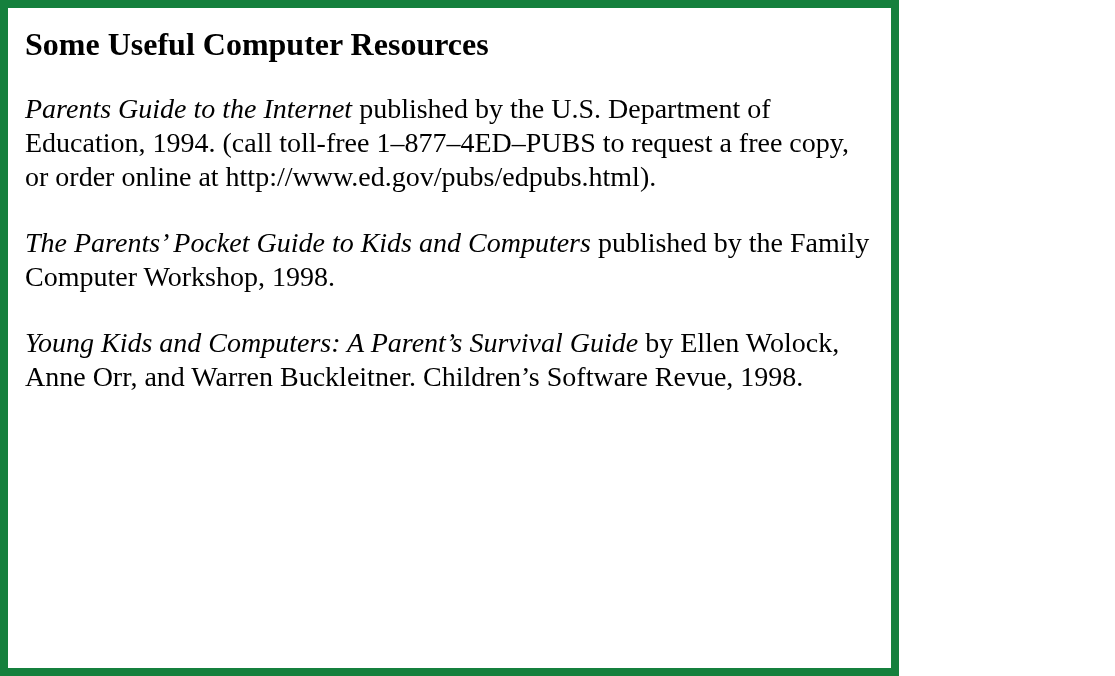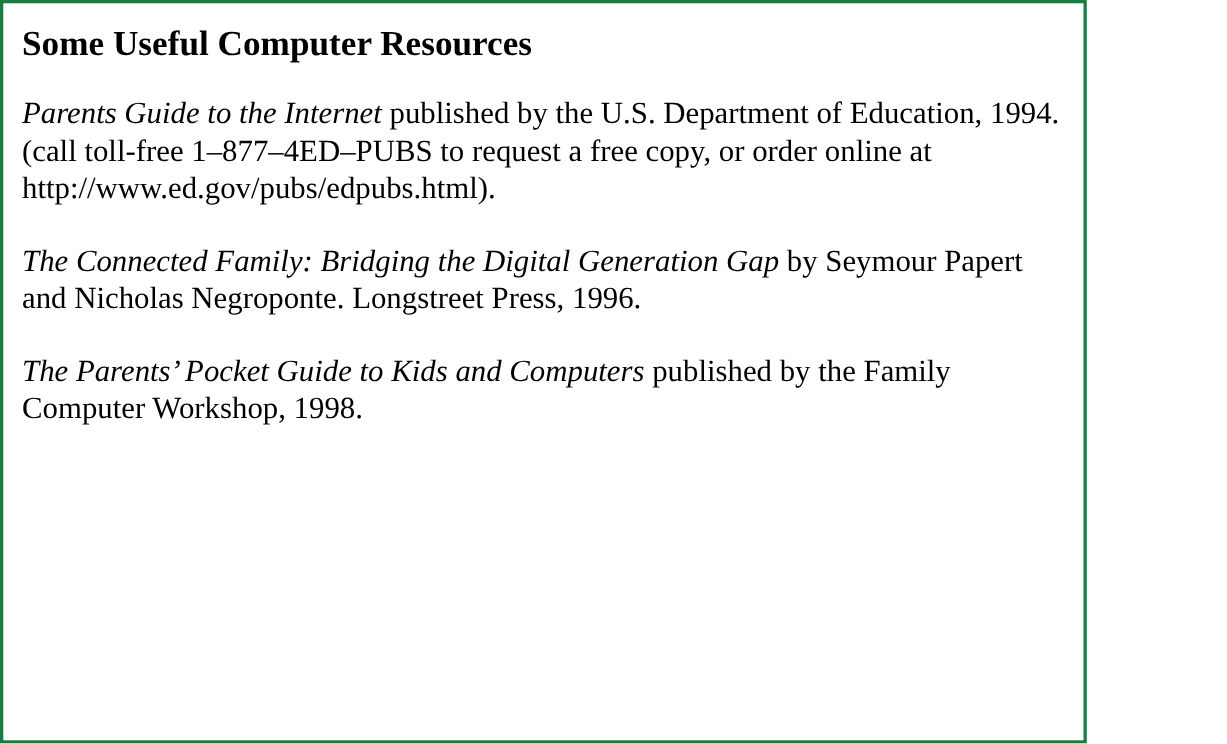--- a/index.html
+++ b/index.html
@@ -9,23 +9,23 @@
   }
   body {
     width: 1115px;
     height: 676px;
     font-family: "Liberation Serif", "DejaVu Serif", serif;
     color: #000000;
     overflow: hidden;
   }
   .box {
     box-sizing: border-box;
-    width: 988px;
+    width: 899px;
     height: 676px;
-    border: 3px solid #15803d;
+    border: 8px solid #15803d;
     padding: 16px 20px 0 17px;
   }
   .box h1 {
     margin: 0;
     font-size: 32px;
     line-height: 40px;
     font-weight: bold;
     letter-spacing: 0px;
   }
   .box p {
@@ -41,18 +41,18 @@
   }
 </style>
 </head>
 <body>
 
 <div class="box">
   <h1>Some Useful Computer Resources</h1>
 
   <p><em>Parents Guide to the Internet</em><span> published by the U.S. Department of Education, 1994. (call toll-free 1–877–4ED–PUBS to request a free copy, or order online at http://www.ed.gov/pubs/edpubs.html).</span></p>
 
-  <p><em>The Connected Family: Bridging the Digital Generation Gap</em><span> by Seymour Papert and Nicholas Negroponte. Longstreet Press, 1996.</span></p>
 
   <p><em>The Parents’ Pocket Guide to Kids and Computers</em><span> published by the Family Computer Workshop, 1998.</span></p>
 
+  <p><em>Young Kids and Computers: A Parent’s Survival Guide</em><span> by Ellen Wolock, Anne Orr, and Warren Buckleitner. Children’s Software Revue, 1998.</span></p>
 
 </div>
 
 </body></html>

